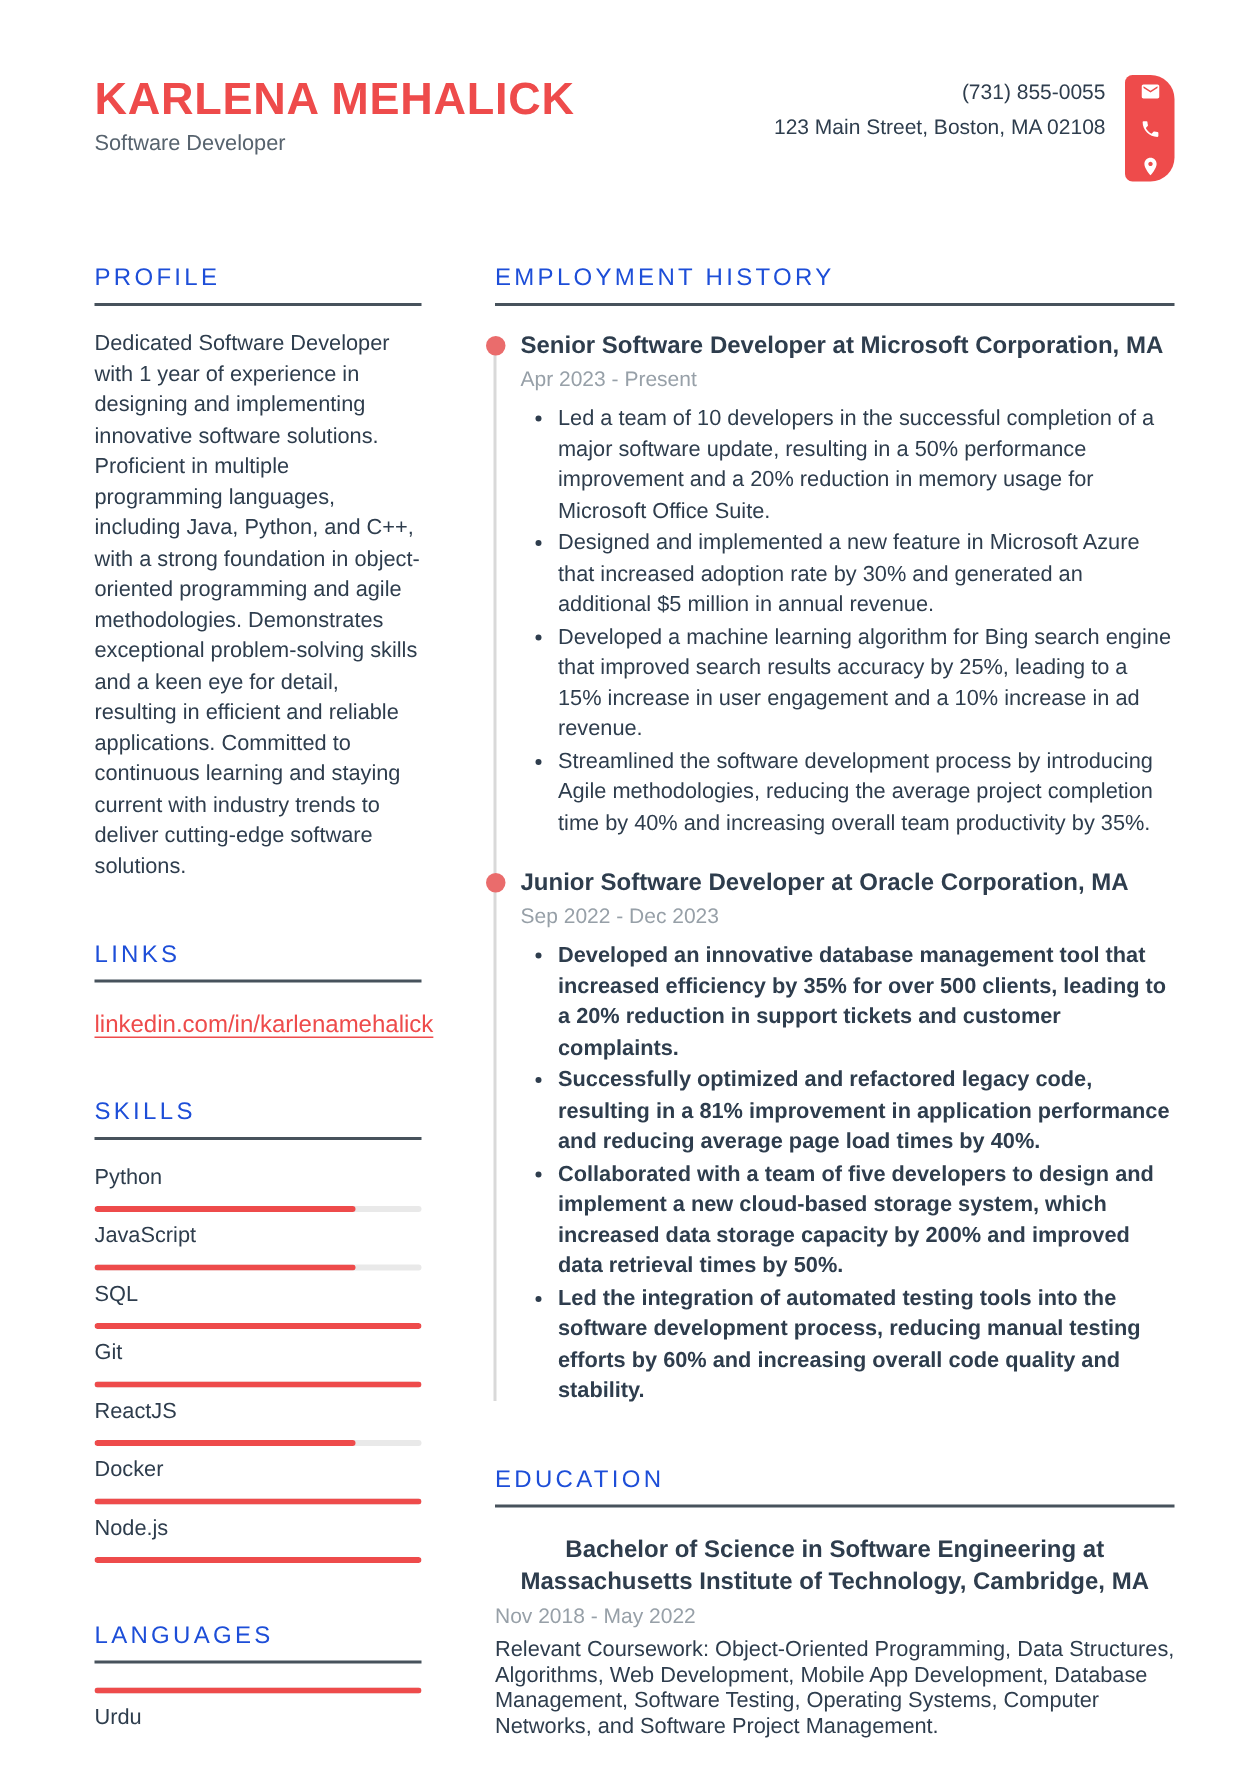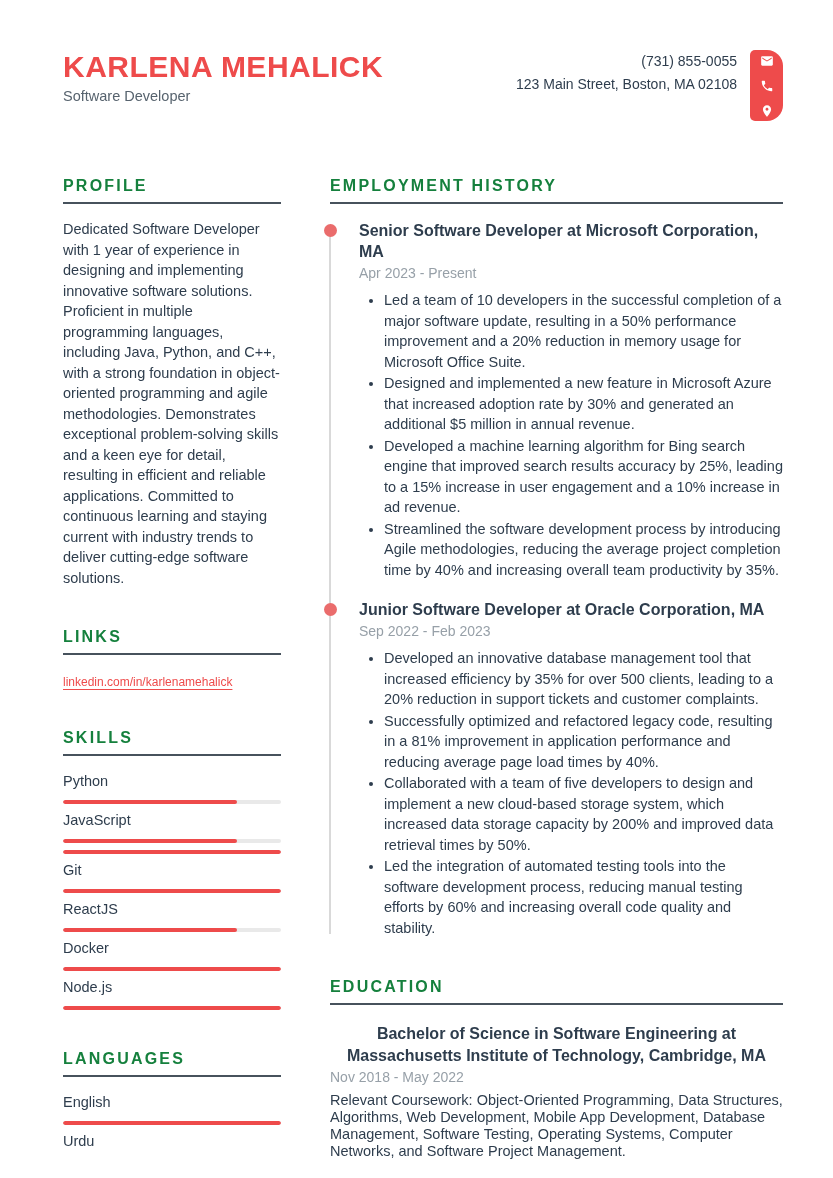--- a/index.html
+++ b/index.html
@@ -53,34 +53,34 @@
   .icon-bar svg { width: 14px; height: 14px; display: block; }
 
   
   .columns { display: flex; margin-top: 56px; }
   .col-left { width: 218px; flex: 0 0 218px; margin-right: 49px; }
   .col-right { flex: 1; min-width: 0; }
 
   
   .section { margin-bottom: 40px; }
   .section-heading {
-    color: #15803d;
+    color: #1d4ed8;
     font-size: 16px;
-    font-weight: 700;
+    font-weight: 400;
     letter-spacing: 2.2px;
   }
   .section-rule {
     border: none;
     border-top: 2px solid #47525c;
     margin-top: 7px;
   }
 
   
   .profile-text { margin-top: 15px; font-size: 14.5px; line-height: 20.5px; }
-  .links-list { margin-top: 20px; font-size: 12px; }
+  .links-list { margin-top: 20px; font-size: 16px; }
   .links-list a {
     color: #ee4b4b;
     text-decoration: underline;
     text-underline-offset: 3px;
   }
   .meter-list { margin-top: 16px; }
   .meter-row { margin-bottom: 7px; }
   .meter-label { font-size: 14.5px; line-height: 19px; margin-bottom: 9px; }
   .meter-track {
     height: 4px;
@@ -97,35 +97,35 @@
   
   .jobs { position: relative; margin-top: 16px; }
   .timeline-line {
     position: absolute;
     left: -1px;
     top: 6px;
     bottom: 4px;
     width: 2px;
     background: #d9d9d9;
   }
-  .job { position: relative; padding-left: 29px; }
+  .job { position: relative; padding-left: 17px; }
   .job-dot {
     position: absolute;
     left: -6px;
     top: 4px;
     width: 13px;
     height: 13px;
     border-radius: 50%;
     background: #ea6c6c;
   }
   .job-name { font-size: 16px; font-weight: 700; line-height: 21px; }
   .date-line { color: #97a0a8; font-size: 14px; line-height: 19px; margin-top: 2px; }
   .job ul { margin: 7px 0 19px 0; padding-left: 25px; }
   .job li { font-size: 14.5px; line-height: 20.5px; margin-bottom: 1px; }
-  .job:last-child ul { margin-bottom: 2px; }
+  .job:last-child ul { margin-bottom: 2px; font-weight: bold; }
 
   
   .edu-item { margin-top: 18px; }
   .edu-degree { font-size: 16px; font-weight: 700; line-height: 21.5px; text-align: center; }
   .edu-desc { font-size: 14.5px; line-height: 17px; margin-top: 5px; }
 </style>
 </head>
 <body>
 
 <div class="page">
@@ -188,20 +188,21 @@
                 <div class="meter-fill" style="width: 80%;"></div>
               </div>
           </div>
           <div class="meter-row">
             <div class="meter-label">JavaScript</div>
             <div class="meter-track">
                 <div class="meter-fill" style="width: 80%;"></div>
               </div>
           </div>
           <div class="meter-row">
+            <div class="meter-label">SQL</div>
             <div class="meter-track">
                 <div class="meter-fill" style="width: 100%;"></div>
               </div>
           </div>
           <div class="meter-row">
             <div class="meter-label">Git</div>
             <div class="meter-track">
                 <div class="meter-fill" style="width: 100%;"></div>
               </div>
           </div>
@@ -224,21 +225,20 @@
               </div>
           </div>
         </div>
       </div>
 
       <div class="section">
         <div class="section-heading">LANGUAGES</div>
         <hr class="section-rule">
         <div class="meter-list">
           <div class="meter-row">
-            <div class="meter-label">English</div>
             <div class="meter-track">
                 <div class="meter-fill" style="width: 100%;"></div>
               </div>
           </div>
           <div class="meter-row">
             <div class="meter-label">Urdu</div>
 
           </div>
         </div>
       </div>
@@ -261,21 +261,21 @@
               <li>Led a team of 10 developers in the successful completion of a major software update, resulting in a 50% performance improvement and a 20% reduction in memory usage for Microsoft Office Suite.</li>
               <li>Designed and implemented a new feature in Microsoft Azure that increased adoption rate by 30% and generated an additional $5 million in annual revenue.</li>
               <li>Developed a machine learning algorithm for Bing search engine that improved search results accuracy by 25%, leading to a 15% increase in user engagement and a 10% increase in ad revenue.</li>
               <li>Streamlined the software development process by introducing Agile methodologies, reducing the average project completion time by 40% and increasing overall team productivity by 35%.</li>
             </ul>
           </div>
 
           <div class="job">
             <span class="job-dot"></span>
             <div class="job-name">Junior Software Developer at Oracle Corporation, MA</div>
-            <div class="date-line">Sep 2022 - Feb 2023</div>
+            <div class="date-line">Sep 2022 - Dec 2023</div>
             <ul>
               <li>Developed an innovative database management tool that increased efficiency by 35% for over 500 clients, leading to a 20% reduction in support tickets and customer complaints.</li>
               <li>Successfully optimized and refactored legacy code, resulting in a 81% improvement in application performance and reducing average page load times by 40%.</li>
               <li>Collaborated with a team of five developers to design and implement a new cloud-based storage system, which increased data storage capacity by 200% and improved data retrieval times by 50%.</li>
               <li>Led the integration of automated testing tools into the software development process, reducing manual testing efforts by 60% and increasing overall code quality and stability.</li>
             </ul>
           </div>
 
         </div>
       </div>

